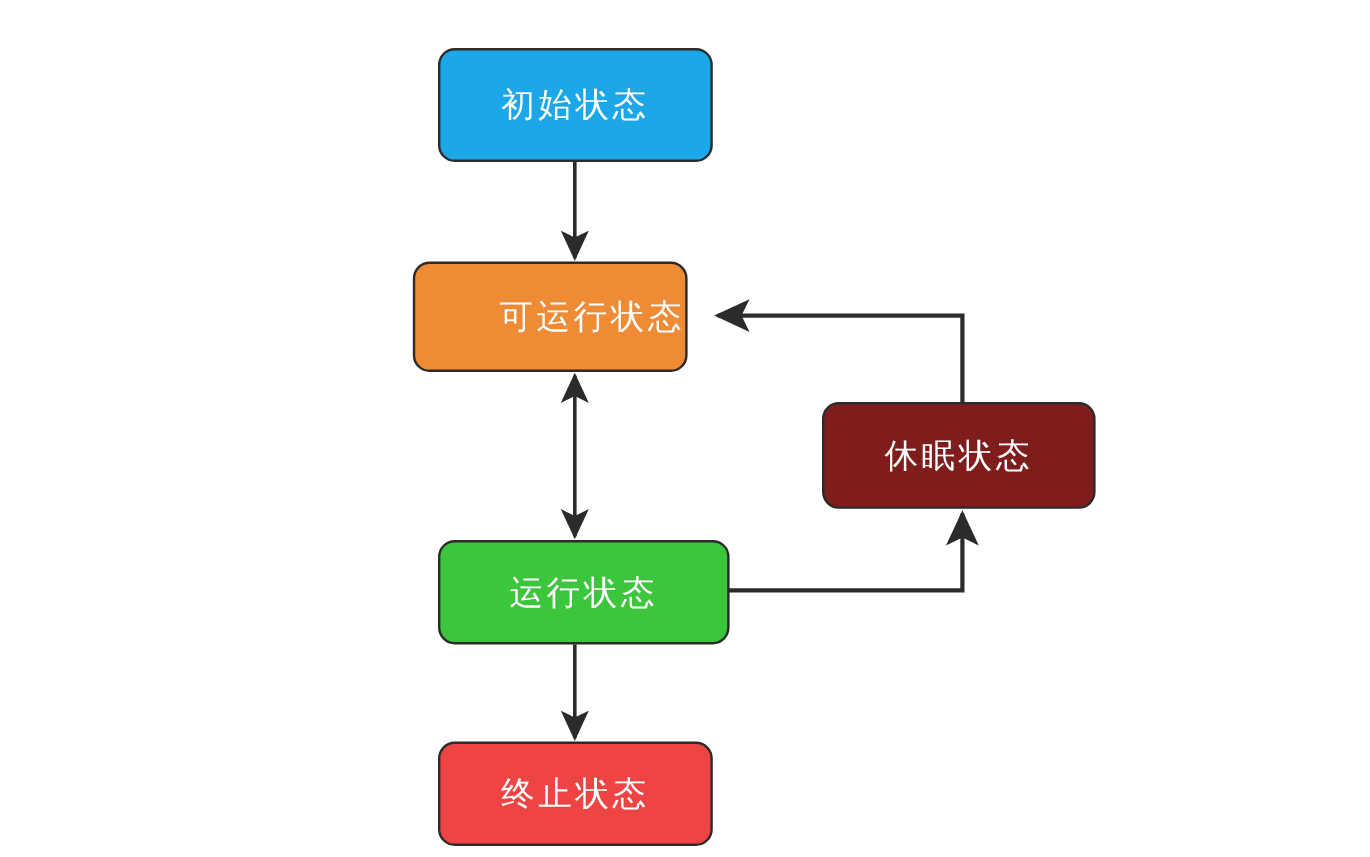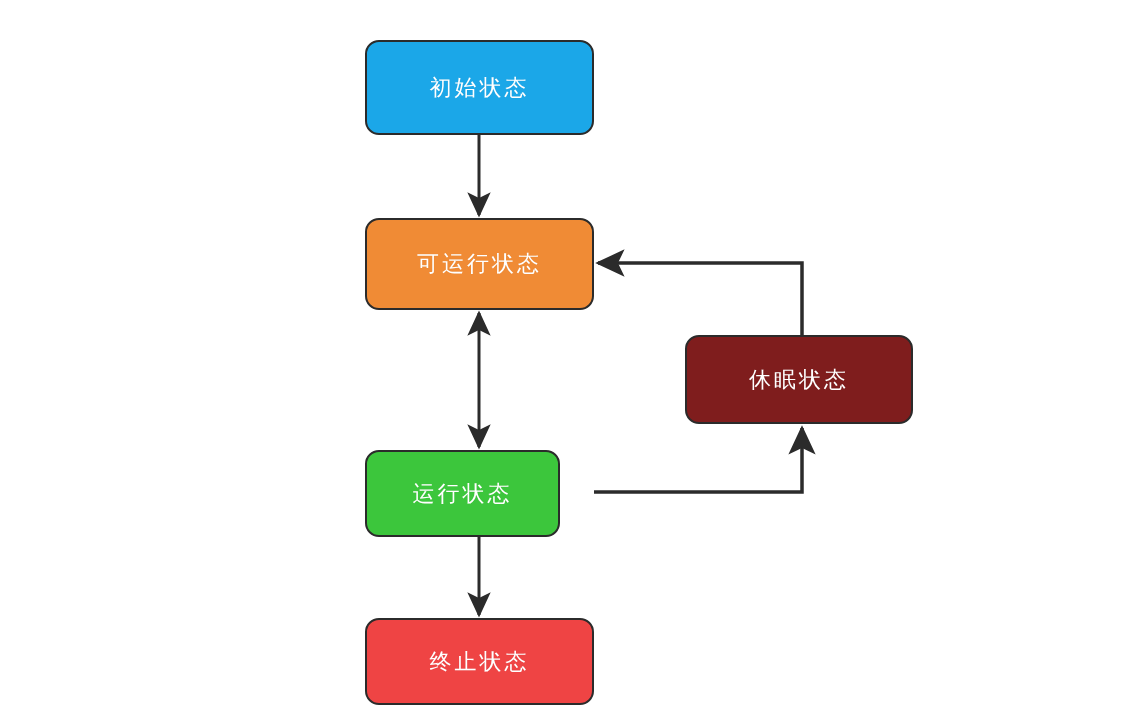--- a/index.html
+++ b/index.html
@@ -31,21 +31,21 @@
   }
   .node {
     position: absolute;
     box-sizing: border-box;
     border: 2px solid #2b2b2b;
     border-radius: 14px;
     display: flex;
     align-items: center;
     justify-content: center;
     color: #ffffff;
-    font-size: 22px;
+    font-size: 28px;
     letter-spacing: 3px;
     font-weight: 400;
     text-shadow: 0 0 1px rgba(0,0,0,0.08);
   }
   .node-label {
     display: block;
     line-height: 1;
     white-space: nowrap;
   }
 </style>
@@ -72,29 +72,29 @@
 
     <path d="M802,335 L802,263 L598,263" fill="none" stroke="#2b2b2b" stroke-width="3.5" stroke-linejoin="miter" marker-end="url(#arrowhead)"></path>
 
     <line x1="479" y1="537" x2="479" y2="615" stroke="#2b2b2b" stroke-width="3" marker-end="url(#arrowhead)"></line>
   </svg>
 
   <div class="node" style="left:365px; top:40px; width:229px; height:95px; background:#1BA7E8;">
     <span class="node-label">初始状态</span>
   </div>
 
-  <div class="node" style="left:365px; top:218px; width:229px; height:92px; background:#F08B35;">
+  <div class="node" style="left:344px; top:218px; width:229px; height:92px; background:#F08B35;justify-content:flex-end;">
     <span class="node-label">可运行状态</span>
   </div>
 
   <div class="node" style="left:685px; top:335px; width:228px; height:89px; background:#7f1d1d;">
     <span class="node-label">休眠状态</span>
   </div>
 
-  <div class="node" style="left:365px; top:450px; width:195px; height:87px; background:#3CC63C;">
+  <div class="node" style="left:365px; top:450px; width:243px; height:87px; background:#3CC63C;">
     <span class="node-label">运行状态</span>
   </div>
 
   <div class="node" style="left:365px; top:618px; width:229px; height:87px; background:#ef4444;">
     <span class="node-label">终止状态</span>
   </div>
 
 </div>
 
 </body></html>

